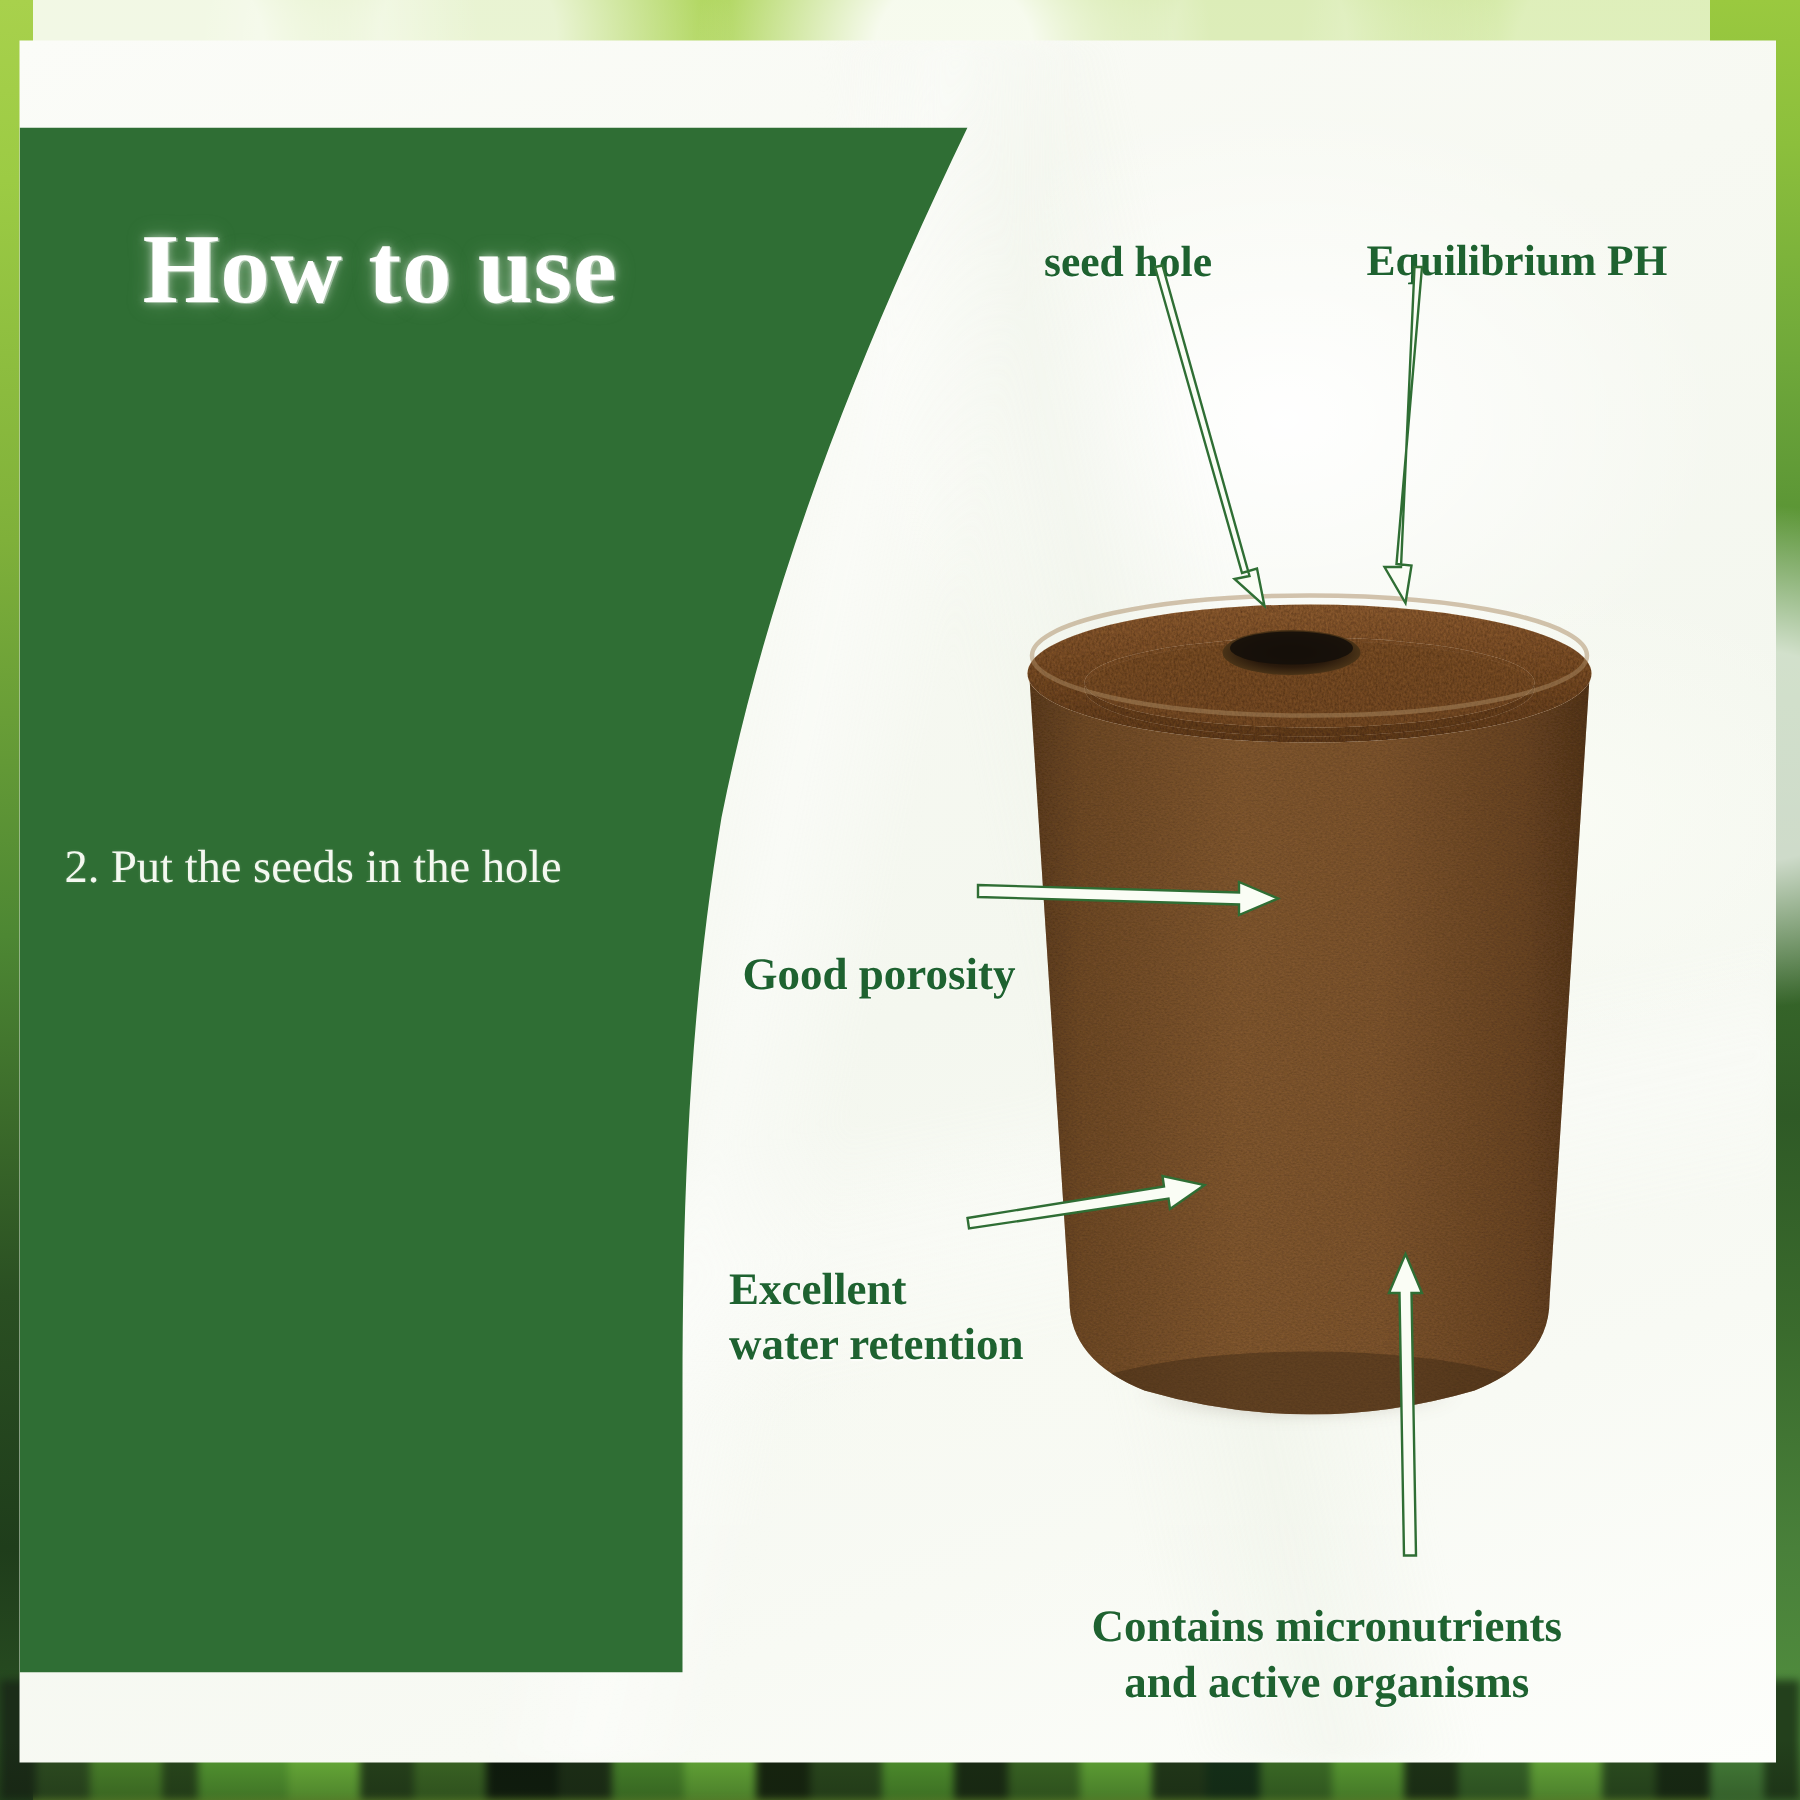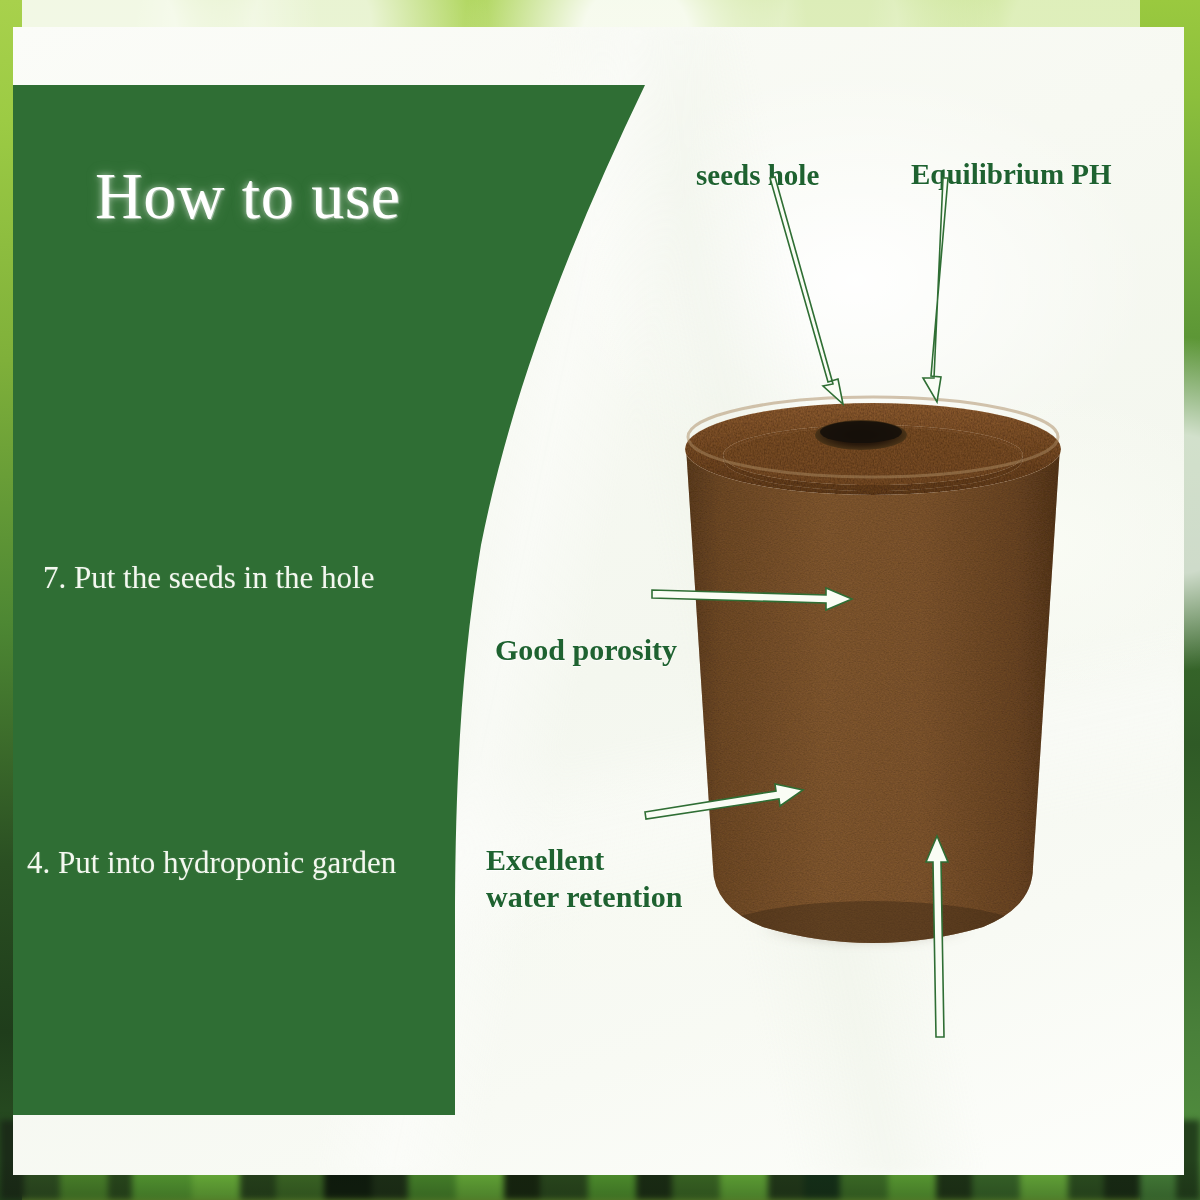--- a/index.html
+++ b/index.html
@@ -64,22 +64,22 @@
     background:
       linear-gradient(102deg, rgba(255,255,255,0) 38%, rgba(255,255,255,.55) 44%, rgba(255,255,255,0) 50%),
       linear-gradient(78deg, rgba(236,241,230,0) 55%, rgba(232,238,225,.45) 62%, rgba(236,241,230,0) 69%),
       linear-gradient(168deg, rgba(255,255,255,0) 60%, rgba(255,255,255,.4) 66%, rgba(255,255,255,0) 73%);
     filter:blur(6px);opacity:.75;}
 
   
   .greenpanel{position:absolute;left:0;top:58px;width:660px;height:1030px;}
 
   
-  .title{position:absolute;left:82px;top:131px;
-    font-size:66px;font-weight:normal;color:#ffffff;letter-spacing:.5px;
+  .title{position:absolute;left:82px;top:115px;
+    font-size:66px;font-weight:bold;color:#ffffff;letter-spacing:.5px;
     text-shadow:0 0 6px rgba(255,255,255,.55), 0 0 14px rgba(210,235,200,.35),
                 1px 1px 0 rgba(255,255,255,.4);}
 
   .step{position:absolute;color:#f4f8f0;font-size:31px;line-height:1.38;
         white-space:pre-line;text-shadow:0 0 2px rgba(255,255,255,.18);}
   #step-1{left:92px; top:337px;}
   #step-2{left:30px; top:530px;}
   #step-3{left:38px; top:672px;}
   #step-4{left:14px; top:815px;}
 
@@ -188,28 +188,29 @@
 
         <ellipse cx="220" cy="50" rx="185" ry="40" fill="none" stroke="#a98a61" stroke-width="3" opacity=".5"></ellipse>
 
         <ellipse cx="208" cy="48" rx="46" ry="15" fill="url(#holeGrad)"></ellipse>
         <ellipse cx="208" cy="45" rx="41" ry="11" fill="#15100a" opacity=".9"></ellipse>
       </svg>
     </div>
 
     <h1 class="title" style="position:absolute;margin:0;">How to use</h1>
 
-    <div class="step" id="step-2">7. Put the seeds in the hole</div>
-    <div class="step" id="step-4">4. Put into hydroponic garden</div>
-
-    <div class="callout" id="label-seed-hole">seeds hole</div>
+    <div class="step" id="step-2">2. Put the seeds in the hole</div>
+
+    <div class="callout" id="label-seed-hole">seed hole</div>
     <div class="callout" id="label-equilibrium-ph">Equilibrium PH</div>
     <div class="callout" id="label-water-retention">Excellent
 water retention</div>
     <div class="callout" id="label-good-porosity">Good porosity</div>
+    <div class="callout" id="label-micronutrients">Contains micronutrients
+and active organisms</div>
   </div>
 
   <svg class="arrows" viewBox="0 0 1200 1200">
     <g fill="#fafdf5" stroke="#2f6e34" stroke-width="1.6" stroke-linejoin="miter">
 
       <path d="M770,178 L828,382 L838,379 L843,404 L823,386 L833,384 L775,177 Z"></path>
 
       <path d="M948,178 L931,376 L941,377 L937,402 L923,378 L934,378 L943,178 Z"></path>
 
       <path d="M652,590 L826,595 L826,588 L852,599 L826,610 L826,603 L652,598 Z"></path>

